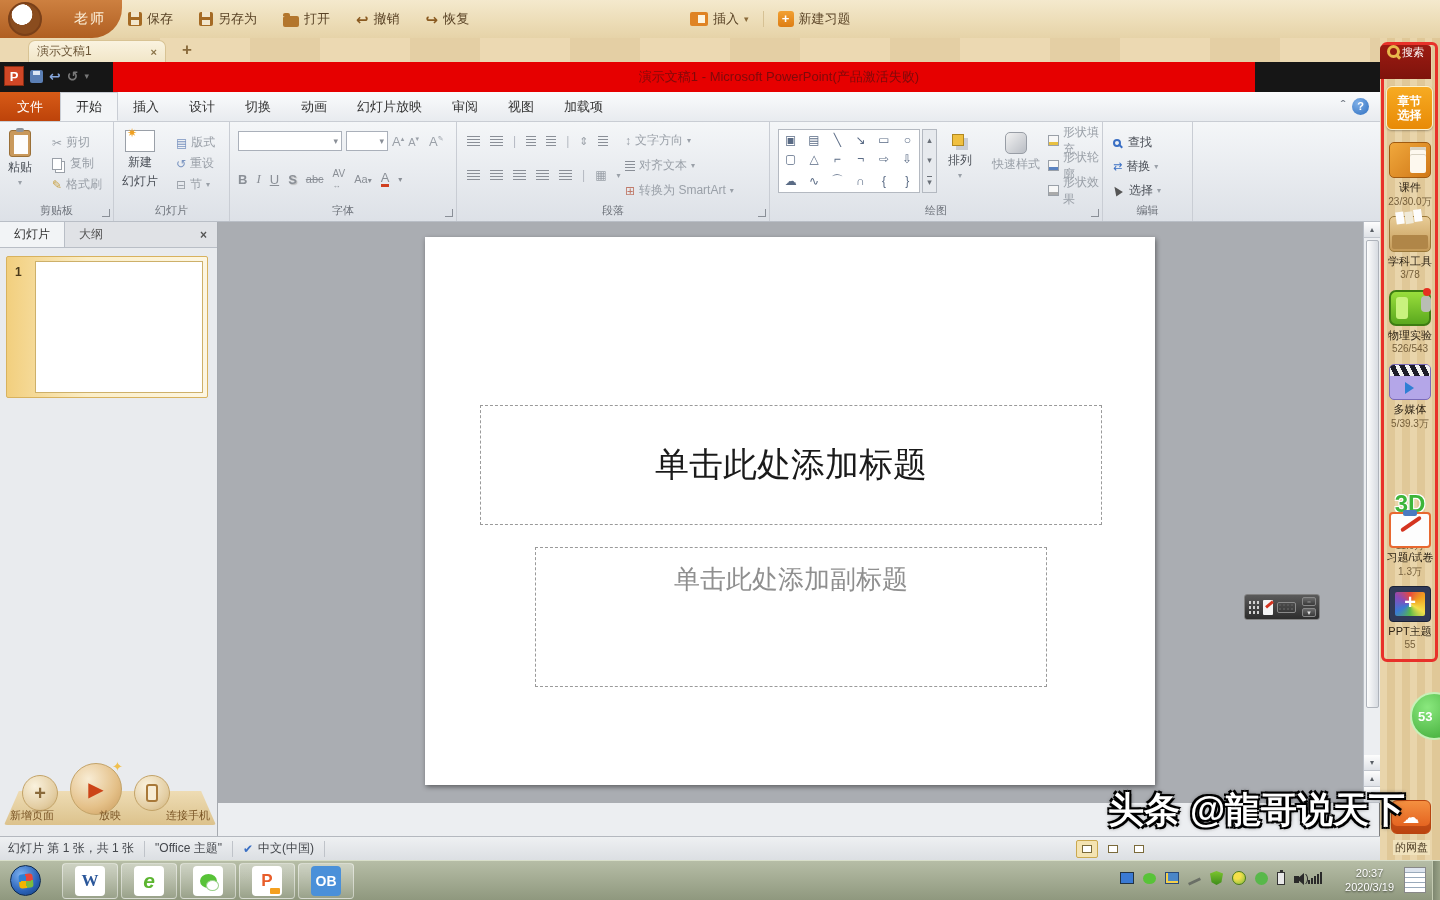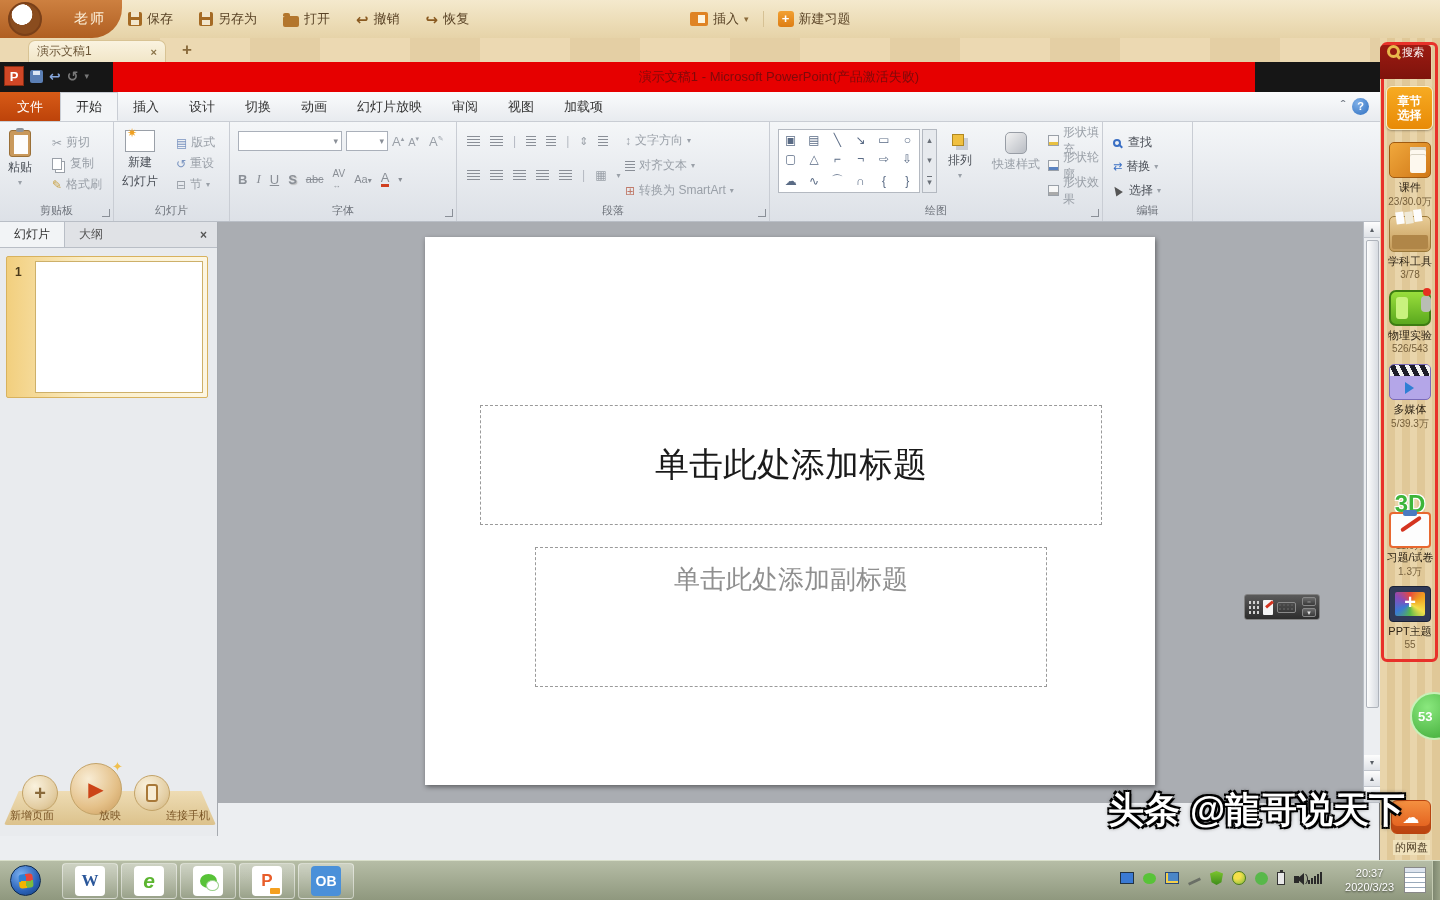--- a/index.html
+++ b/index.html
@@ -557,20 +557,40 @@
       <div class="vs-btn">▴</div>
       <div class="vs-thumb"></div>
       <div class="vs-bot">
         <div class="vs-btn">▾</div>
         <div class="vs-btn">▴</div>
         <div class="vs-btn">▾</div>
       </div>
     </div>
 
 
+    <div class="abs statusbar">
+      <span style="margin-left:8px">幻灯片 第 1 张，共 1 张</span>
+      <span class="st-sep"></span>
+      <span>"Office 主题"</span>
+      <span class="st-sep"></span>
+      <span class="st-check">✔</span>
+      <span>中文(中国)</span>
+      <span class="st-sep"></span>
+      <span style="margin-left:auto;margin-right:230px;display:flex;">
+        <span class="viewbtn">
+            <span class="vb"></span>
+          </span>
+        <span class="viewbtn" style="background:transparent;border-color:transparent">
+            <span class="vb"></span>
+          </span>
+        <span class="viewbtn" style="background:transparent;border-color:transparent">
+            <span class="vb"></span>
+          </span>
+      </span>
+    </div>
   </div>
 
   <div class="abs platform">
     <div class="plat-wood"></div>
     <div class="tool-circle tc-add">+</div>
     <div class="tool-circle tc-play">
       <span>▶</span>
     </div>
     <span class="sparkle">✦</span>
     <div class="tool-circle tc-phone">
@@ -684,20 +704,20 @@
       <span class="sig">
         <span class="s1"></span>
           <span class="s2"></span>
           <span class="s3"></span>
           <span class="s4"></span>
           <span class="s5"></span>
       </span>
     </div>
     <div class="clock">
       <div>20:37</div>
-      <div>2020/3/23</div>
+      <div>2020/3/19</div>
     </div>
     <div class="tb-note"></div>
     <div class="show-desk"></div>
   </div>
 
   <div class="abs watermark">头条 @龍哥说天下</div>
 </div>
 
 </body></html>

